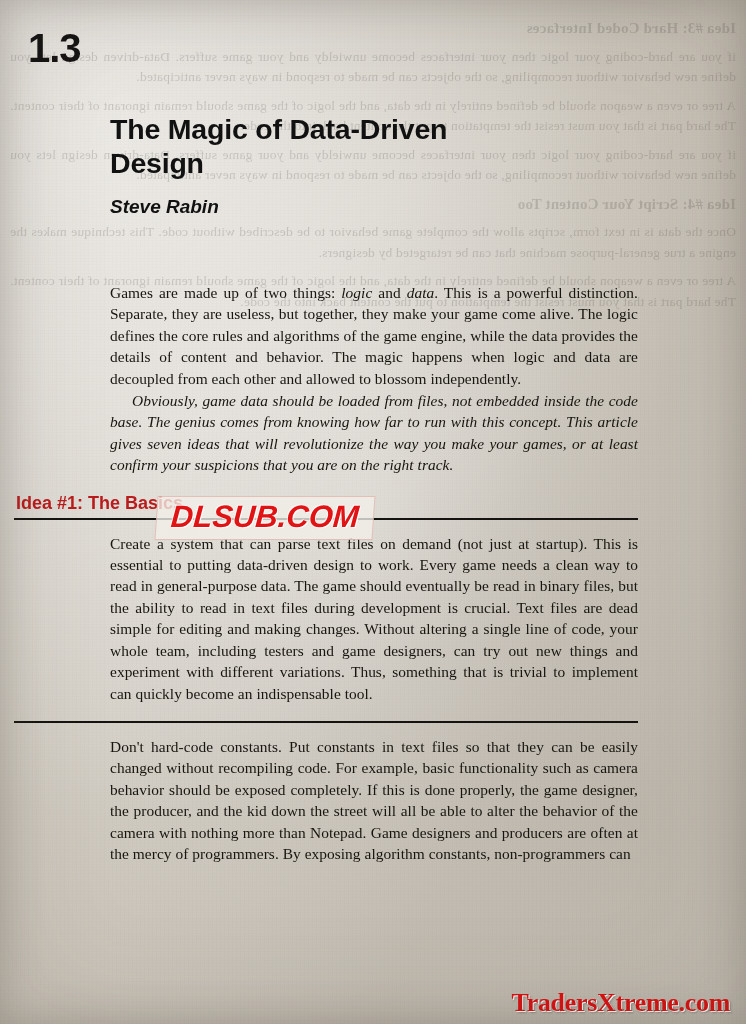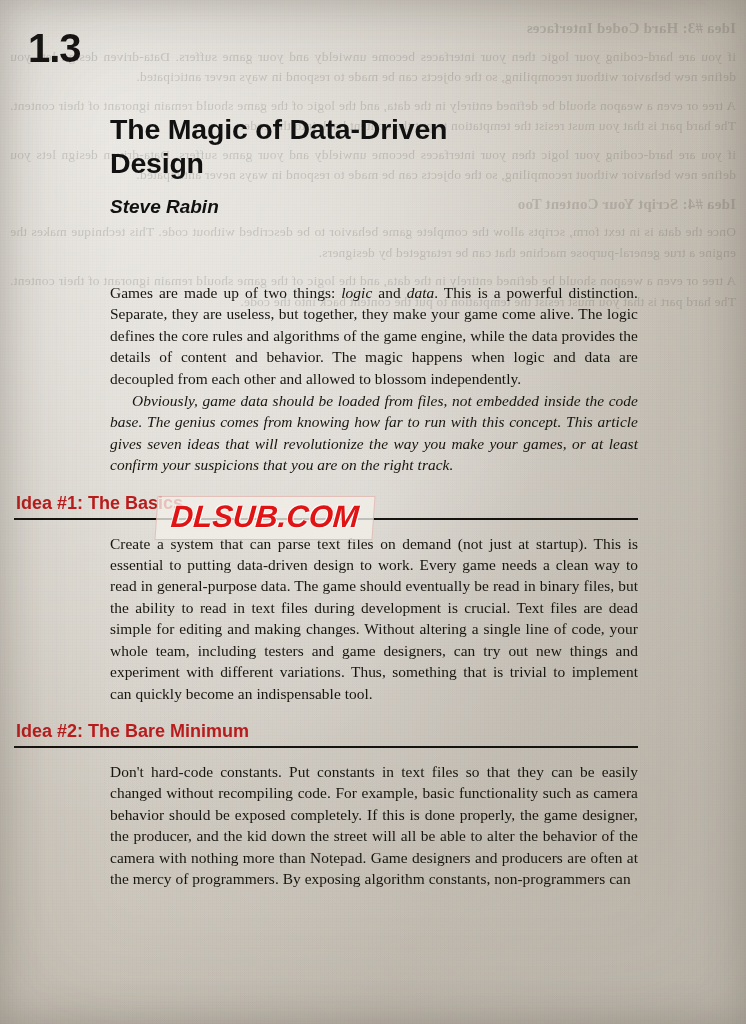--- a/index.html
+++ b/index.html
@@ -230,27 +230,27 @@
           <div class="section-head">Idea #1: The Basics</div>
           <div class="rule"></div>
           <div class="sec-body">
             <p class="body">Create a system that can parse text files on demand (not just at startup). This is essential to putting data-driven design to work. Every game needs a clean way to read in general-purpose data. The game should eventually be read in binary files, but the ability to read in text files during development is crucial. Text files are dead simple for editing and making changes. Without altering a single line of code, your whole team, including testers and game designers, can try out new things and experiment with different variations. Thus, something that is trivial to implement can quickly become an indispensable tool.</p>
           </div>
         </div>
       </div>
 
       <div class="section">
         <div class="sec-wrap">
-          <div class="section-head">Idea #2: The Bare Minimum</div>
           <div class="rule"></div>
           <div class="sec-body">
             <p class="body">Don't hard-code constants. Put constants in text files so that they can be easily changed without recompiling code. For example, basic functionality such as camera behavior should be exposed completely. If this is done properly, the game designer, the producer, and the kid down the street will all be able to alter the behavior of the camera with nothing more than Notepad. Game designers and producers are often at the mercy of programmers. By exposing algorithm constants, non-programmers can</p>
           </div>
         </div>
       </div>
     </div>
 
   </div>
 
   <div class="wm-mid" style="color: rgb(224, 20, 20);">DLSUB.COM</div>
+  <div class="wm-bottom" style="color: rgb(216, 16, 16);">TradersXtreme.com</div>
 
   <div class="edge-shadow"></div>
 </div>
 
 </body></html>

